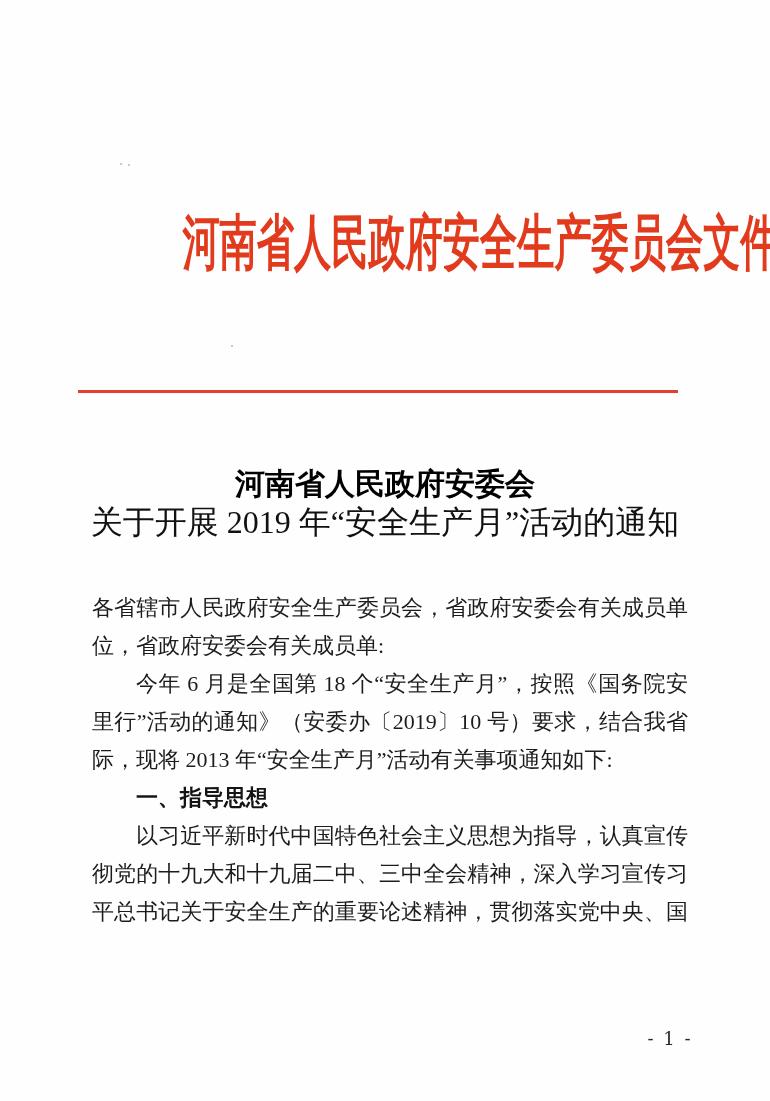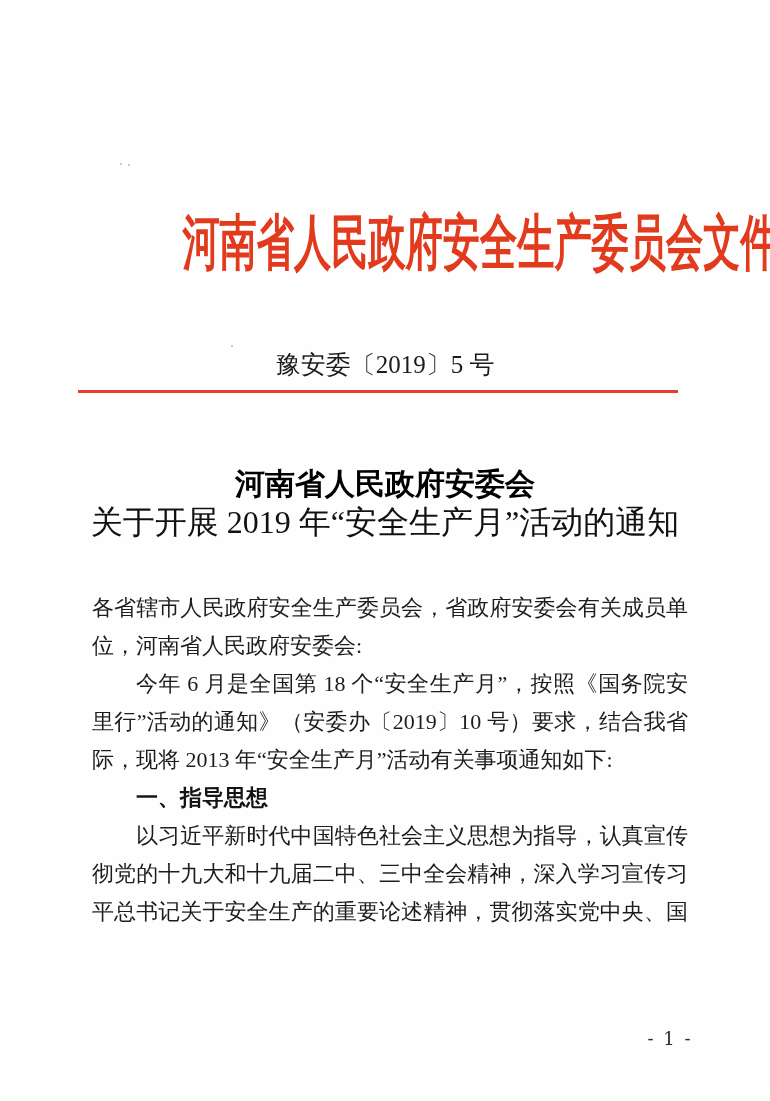--- a/index.html
+++ b/index.html
@@ -129,31 +129,30 @@
 </style>
 </head>
 <body>
 
 <div class="page">
 
   <div class="org-title-wrap">
     <div class="org-title">河南省人民政府安全生产委员会文件</div>
   </div>
 
-  <div class="doc-number">豫安委〔2019〕5 号</div>
 
   <div class="red-divider"></div>
 
   <div class="title-line1">河南省人民政府安委会</div>
 
   <div class="title-line2">关于开展 2019 年“安全生产月”活动的通知</div>
 
   <div class="body-block">
     <div class="line j">各省辖市人民政府安全生产委员会，省政府安委会有关成员单</div>
-    <div class="line">位，河南省人民政府安委会:</div>
+    <div class="line">位，省政府安委会有关成员单:</div>
     <div class="line j indent">今年 6 月是全国第 18 个“安全生产月”，按照《国务院安委</div>
     <div class="line j">里行”活动的通知》（安委办〔2019〕10 号）要求，结合我省实</div>
     <div class="line">际，现将 2013 年“安全生产月”活动有关事项通知如下:</div>
     <div class="line heading indent">一、指导思想</div>
     <div class="line j indent">以习近平新时代中国特色社会主义思想为指导，认真宣传贯</div>
     <div class="line j">彻党的十九大和十九届二中、三中全会精神，深入学习宣传习近</div>
     <div class="line j">平总书记关于安全生产的重要论述精神，贯彻落实党中央、国务</div>
   </div>
 
   <div class="page-number">- 1 -</div>

